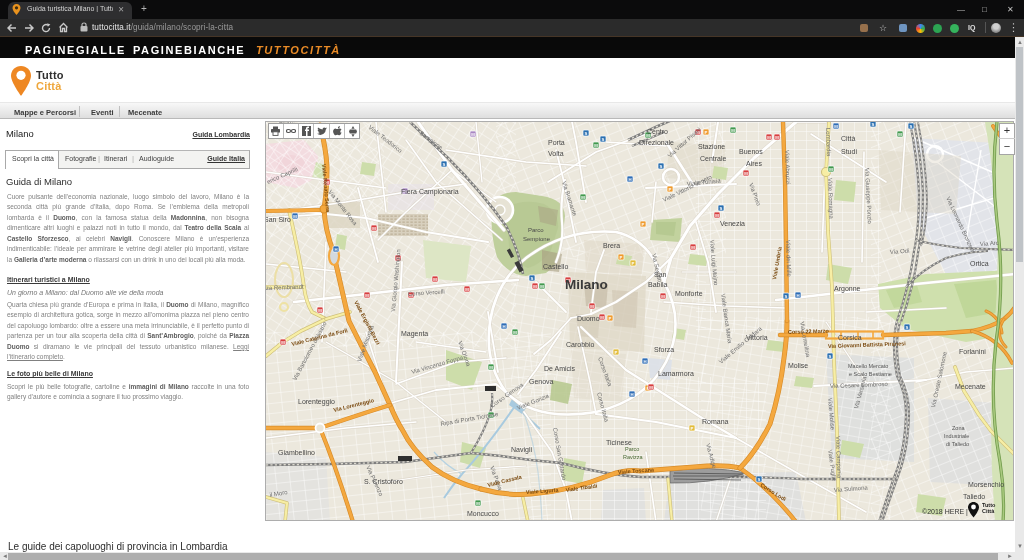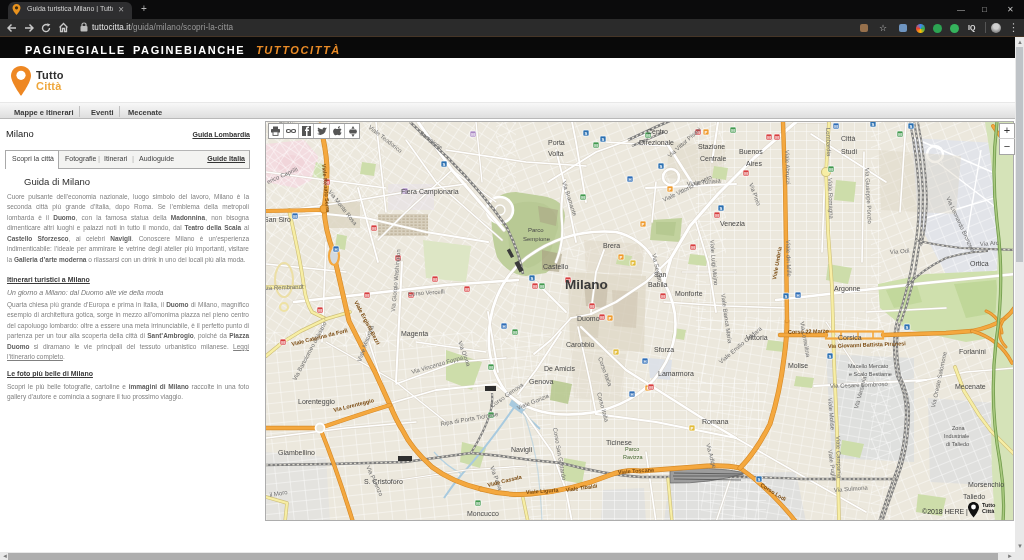--- a/index.html
+++ b/index.html
@@ -28,21 +28,21 @@
   .logoTutto { left:36px; top:69px; font-size:11px; font-weight:bold; color:#2f2f2f; letter-spacing:.2px;}
   .logoCitta { left:36px; top:80px; font-size:11px; font-weight:bold; color:#efa73c; letter-spacing:.2px;}
   
   #h-milano { left:6px; top:128px; font-size:9.4px; color:#222; font-weight:normal; }
   #guidalomb { left:0px; top:131px; width:250px; text-align:right; font-size:7px; font-weight:bold; color:#333; text-decoration:underline; }
   #tabstrip { left:5px; top:150px; width:245px; height:19px; background:#f3f3f1; border:1px solid #a9a9a9; border-top:1px solid #b5b5b5;}
   #acttab { left:5px; top:150px; width:54px; height:19px; background:#fff; border:1px solid #a9a9a9; border-bottom:none; }
   .tstxt { position:absolute; top:155px; font-size:7px; color:#3d3d3d; }
   .tsep { position:absolute; top:154px; color:#b0b0b0; font-size:8px; }
   #guideitalia { left:0; top:155px; width:245px; text-align:right; font-size:7px; font-weight:bold; text-decoration:underline; color:#333; }
-  #h-guida { left:6px; top:176px; font-size:9.5px; color:#2d2d2d; font-weight:normal;margin-left:18px; }
+  #h-guida { left:6px; top:176px; font-size:9.5px; color:#2d2d2d; font-weight:normal; }
   .para { position:absolute; left:7px; width:242px; font-size:6.5px; line-height:10.45px; color:#808080; text-align:justify; }
   .para b { color:#5d5d5d; }
   .subhead { position:absolute; left:7px; font-size:7px; font-weight:bold; color:#3a3a3a; text-decoration:underline; }
   .ital { position:absolute; left:7px; font-size:7px; font-style:italic; color:#777; }
   #h-bottom { left:8px; top:541px; font-size:10px; color:#2d2d2d; }
   
   #map { left:265px; top:121px; width:749px; height:400px; border:1px solid #adadad; overflow:hidden; background:#ebe7dc; }
   
   #vsb { left:1015px; top:37px; width:9px; height:515px; background:#e9e9e9; }
   #vthumb { left:1016px; top:47px; width:7px; height:215px; background:#bfc3c7; border-radius:0px; }
@@ -104,21 +104,21 @@
   </div>
 
   <div class="abs" id="header"></div>
   <svg class="abs" style="left:11px;top:66px;" width="20" height="30" viewBox="0 0 20 30">
       <path d="M10 0C4.3 0 0 4.4 0 9.8 0 16.5 10 30 10 30S20 16.5 20 9.8C20 4.4 15.7 0 10 0z" fill="#ee8722"></path>
       <circle cx="10" cy="9.3" r="4.6" fill="#fff"></circle>
     </svg>
   <div class="abs logoTutto">Tutto</div>
   <div class="abs logoCitta">Città</div>
   <div class="abs" id="gnav">
-    <span style="left:14px;">Mappe e Itinerari</span>
+    <span style="left:14px;">Mappe e Percorsi</span>
       <i style="left:79px;"></i>
     <span style="left:91px;">Eventi</span>
       <i style="left:119px;"></i>
     <span style="left:128px;">Mecenate</span>
   </div>
 
   <div class="abs" id="h-milano">Milano</div>
   <div class="abs" id="guidalomb">Guida Lombardia</div>
   <div class="abs" id="tabstrip"></div>
   <div class="abs" id="acttab"></div>
@@ -129,20 +129,21 @@
   <div class="abs tsep" style="left:132px;">|</div>
   <div class="abs tstxt" style="left:139px;">Audioguide</div>
   <div class="abs" id="guideitalia">Guide Italia</div>
   <div class="abs" id="h-guida">Guida di Milano</div>
   <div class="abs para" style="top:192px;">Cuore pulsante dell’economia nazionale, luogo simbolo del lavoro, Milano è la seconda città più grande d’Italia, dopo Roma. Se l’emblema della metropoli lombarda è il <b>Duomo</b>, con la famosa statua della <b>Madonnina</b>, non bisogna dimenticare altri luoghi e palazzi noti in tutto il mondo, dal <b>Teatro della Scala</b> al <b>Castello Sforzesco</b>, ai celebri <b>Navigli</b>. Conoscere Milano è un’esperienza indimenticabile: l’ideale per ammirare le vetrine degli atelier più importanti, visitare la <b>Galleria d’arte moderna</b> o rilassarsi con un drink in uno dei locali più alla moda.</div>
   <div class="abs subhead" style="top:276px;">Itinerari turistici a Milano</div>
   <div class="abs ital" style="top:289px;">Un giorno a Milano: dal Duomo alle vie della moda</div>
   <div class="abs para" style="top:300px;">Quarta chiesa più grande d’Europa e prima in Italia, il <b>Duomo</b> di Milano, magnifico esempio di architettura gotica, sorge in mezzo all’omonima piazza nel pieno centro del capoluogo lombardo: oltre a essere una meta irrinunciabile, è il perfetto punto di partenza per un tour alla scoperta della città di <b>Sant’Ambrogio</b>, poiché da <b>Piazza Duomo</b> si diramano le vie principali del tessuto urbanistico milanese. <u>Leggi l’itinerario completo</u>.</div>
   <div class="abs subhead" style="top:370px;">Le foto più belle di Milano</div>
   <div class="abs para" style="top:382px;">Scopri le più belle fotografie, cartoline e <b>immagini di Milano</b> raccolte in una foto gallery d’autore e comincia a sognare il tuo prossimo viaggio.</div>
+  <div class="abs" id="h-bottom">Le guide dei capoluoghi di provincia in Lombardia</div>
 
   <div class="abs" id="map">
   <svg width="749" height="400" viewBox="0 0 749 400">
 <defs>
 <pattern id="g0" width="12" height="9" patternUnits="userSpaceOnUse">
  <path d="M0 0H12M0 0V9" stroke="#ffffff" stroke-width="1.05" opacity="0.85"></path>
 </pattern>
 <pattern id="g1" width="11" height="9" patternUnits="userSpaceOnUse" patternTransform="rotate(33)">
  <path d="M0 0H11M0 0V9" stroke="#ffffff" stroke-width="1.05" opacity="0.85"></path>
 </pattern>

